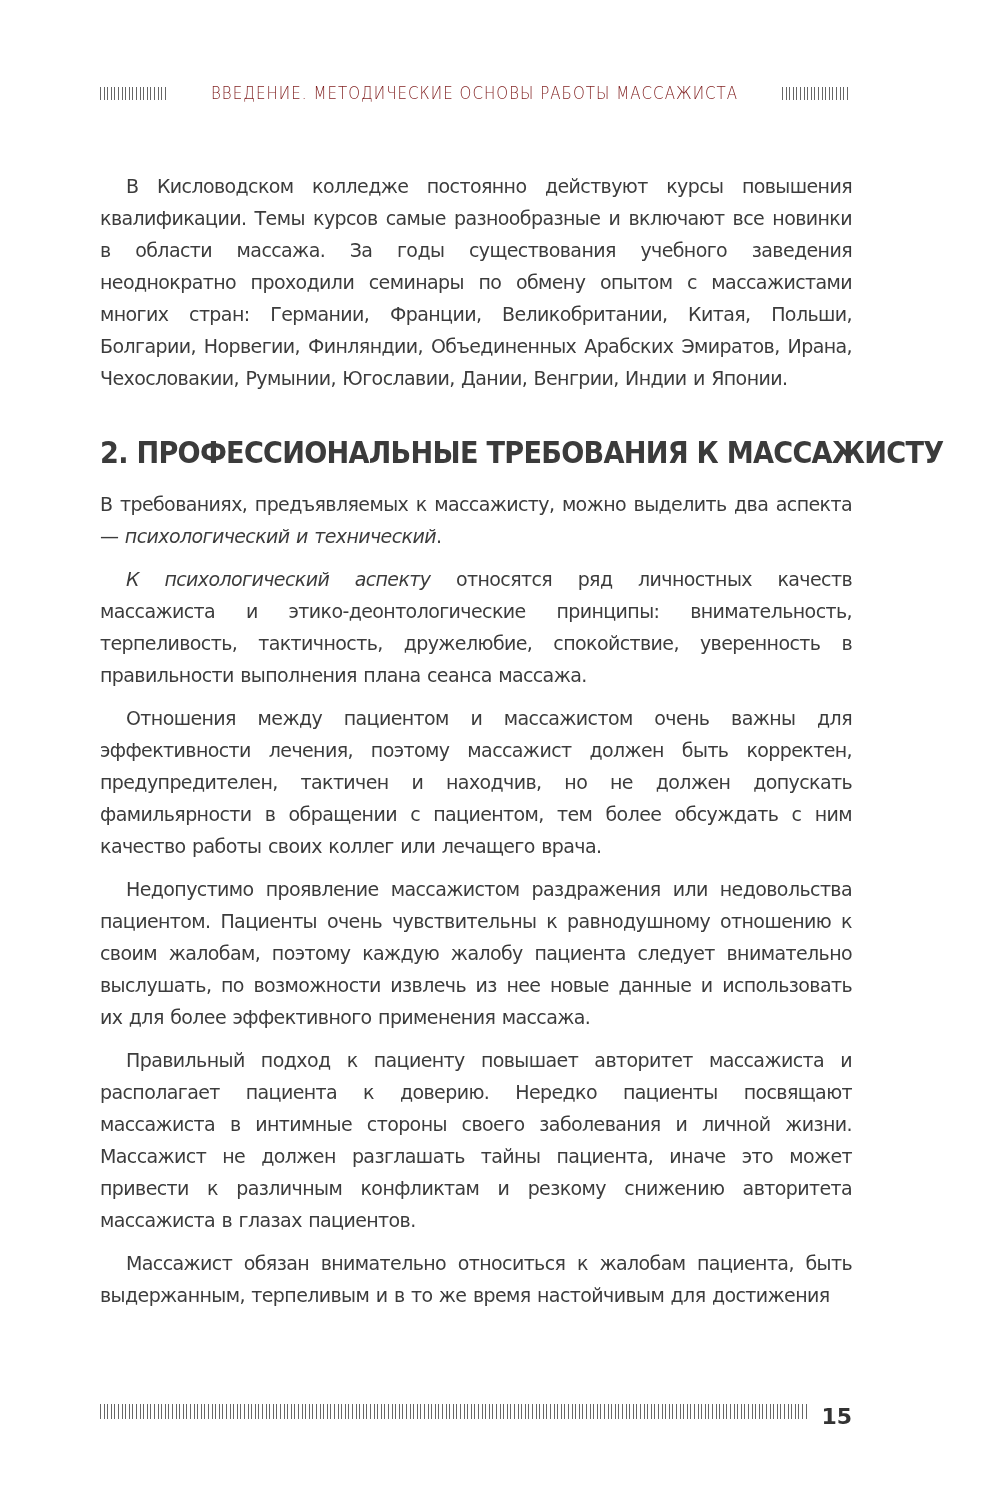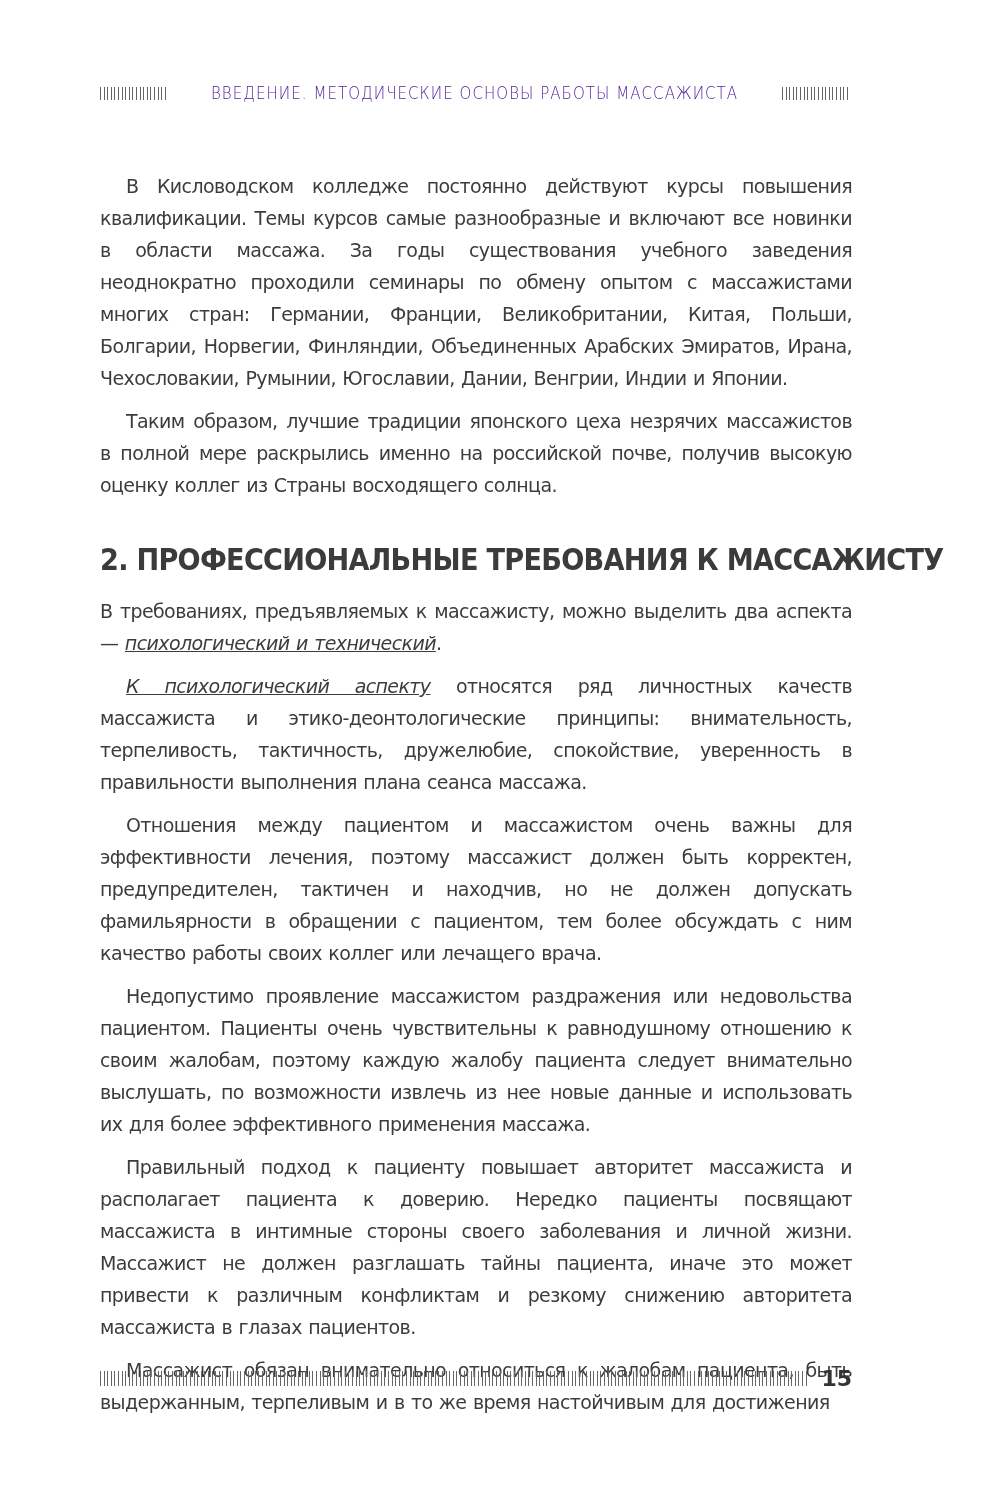--- a/index.html
+++ b/index.html
@@ -19,21 +19,21 @@
     top: 78px;
     left: 100px;
     width: 750px;
     height: 30px;
     display: flex;
     align-items: center;
     justify-content: flex-start;
     font-family: "DejaVu Sans", sans-serif;
     font-size: 17.5px;
     letter-spacing: 1.2px;
-    color: #4c1d95;
+    color: #7f1d1d;
     font-weight: 300;
   }
   .ticks {
     display: inline-block;
     height: 13px;
     background-image: repeating-linear-gradient(90deg, #666 0px, #666 1px, transparent 1px, transparent 3.6px);
   }
   .ticks.head-left { width: 88px; }
   .ticks.head-right { width: 88px; }
   .running-head .title { white-space: nowrap; transform: scaleX(0.86); transform-origin: center; }
@@ -49,43 +49,42 @@
     color: #3c3c3c;
   }
   .body-text p {
     margin: 0 0 11px 0;
     text-align: justify;
     text-indent: 26px;
     letter-spacing: -0.6px;
     word-spacing: 1px;
   }
   .body-text p.no-indent { text-indent: 0; }
-  .body-text em { font-style: italic; text-decoration: underline; }
+  .body-text em { font-style: italic; }
 
   .section-heading {
     font-family: "DejaVu Sans", sans-serif;
     font-weight: bold;
     font-size: 29.5px;
     line-height: 38px;
     color: #3b3b3b;
     margin: 40px 0 16px 0;
     letter-spacing: -0.8px;
     white-space: nowrap;
     transform: scaleX(0.92);
     transform-origin: left center;
   }
 
   .footer {
     position: absolute;
-    top: 1358px;
+    top: 1404px;
     left: 100px;
     width: 752px;
     height: 40px;
     display: flex;
-    align-items: center;
     justify-content: space-between;
   }
   .ticks.footer-ticks { width: 708px; height: 15px; }
   .page-number {
     font-family: "DejaVu Sans", sans-serif;
     font-weight: bold;
     font-size: 22px;
     color: #333;
   }
 </style>
@@ -93,21 +92,20 @@
 <body>
 
 <div class="running-head">
   <span class="ticks head-left"></span>
   <span class="title">ВВЕДЕНИЕ. МЕТОДИЧЕСКИЕ ОСНОВЫ РАБОТЫ МАССАЖИСТА</span>
   <span class="ticks head-right"></span>
 </div>
 
 <div class="body-text">
   <p>В Кисловодском колледже постоянно действуют курсы повышения квалификации. Темы курсов самые разнообразные и включают все новинки в области массажа. За годы существования учебного заведения неоднократно проходили семинары по обмену опытом с массажистами многих стран: Германии, Франции, Великобритании, Китая, Польши, Болгарии, Норвегии, Финляндии, Объединенных Арабских Эмиратов, Ирана, Чехословакии, Румынии, Югославии, Дании, Венгрии, Индии и Японии.</p>
-  <p>Таким образом, лучшие традиции японского цеха незрячих массажистов в полной мере раскрылись именно на российской почве, получив высокую оценку коллег из Страны восходящего солнца.</p>
 
   <h2 class="section-heading">2. ПРОФЕССИОНАЛЬНЫЕ ТРЕБОВАНИЯ К МАССАЖИСТУ</h2>
 
   <p class="no-indent"><span>В требованиях, предъявляемых к массажисту, можно выделить два аспекта — </span><em>психологический и технический</em><span>.</span></p>
 
   <p><em>К психологический аспекту</em><span> относятся ряд личностных качеств массажиста и этико-деонтологические принципы: внимательность, терпеливость, тактичность, дружелюбие, спокойствие, уверенность в правильности выполнения плана сеанса массажа.</span></p>
 
   <p>Отношения между пациентом и массажистом очень важны для эффективности лечения, поэтому массажист должен быть корректен, предупредителен, тактичен и находчив, но не должен допускать фамильярности в обращении с пациентом, тем более обсуждать с ним качество работы своих коллег или лечащего врача.</p>
   <p>Недопустимо проявление массажистом раздражения или недовольства пациентом. Пациенты очень чувствительны к равнодушному отношению к своим жалобам, поэтому каждую жалобу пациента следует внимательно выслушать, по возможности извлечь из нее новые данные и использовать их для более эффективного применения массажа.</p>
   <p>Правильный подход к пациенту повышает авторитет массажиста и располагает пациента к доверию. Нередко пациенты посвящают массажиста в интимные стороны своего заболевания и личной жизни. Массажист не должен разглашать тайны пациента, иначе это может привести к различным конфликтам и резкому снижению авторитета массажиста в глазах пациентов.</p>

